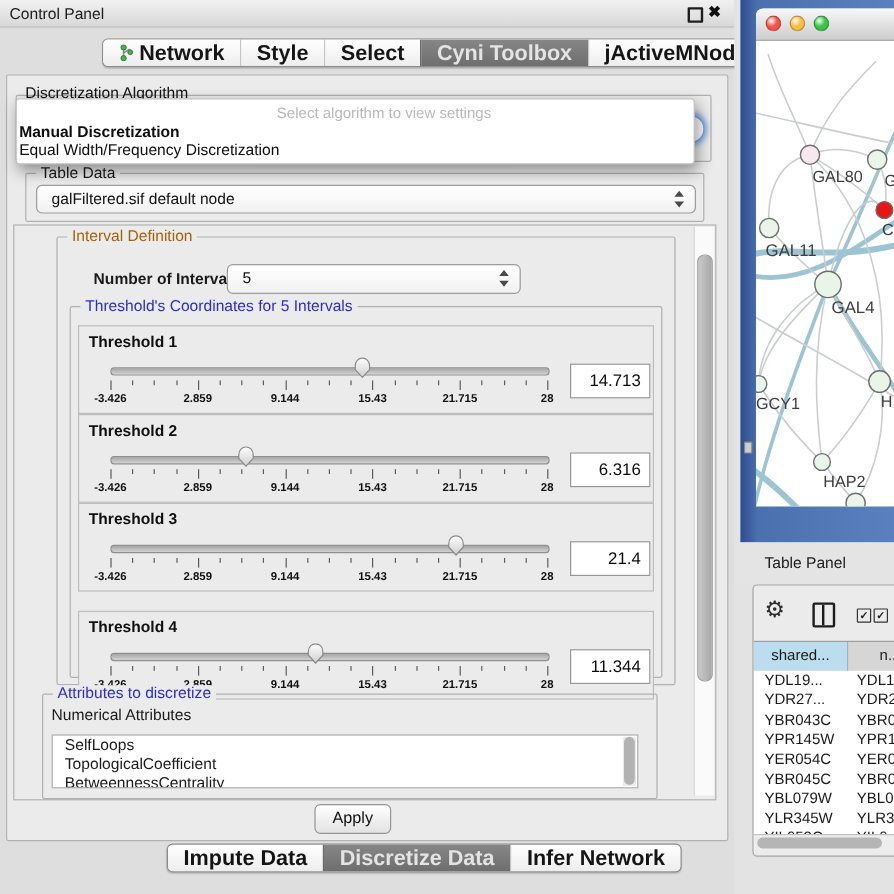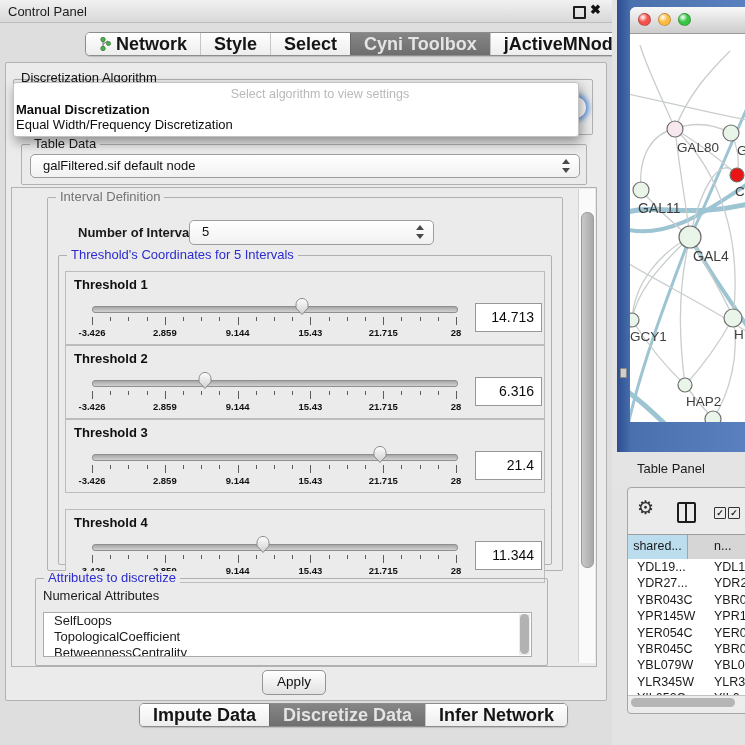--- a/index.html
+++ b/index.html
@@ -22,21 +22,21 @@
       color:#151515;background:linear-gradient(#ffffff,#ededed);border-left:1px solid #c6c6c6;white-space:nowrap;}
   .seg:first-child{border-left:none;}
   .seg.sel{background:linear-gradient(#868686,#6e6e6e);color:#e4e4e4;border-left-color:#6a6a6a;}
   .seg-icon{display:flex;align-items:center;}
 
   .outer{position:absolute;left:5px;top:62px;width:600px;height:637px;background:#ebebeb;
       border:1px solid #b2b2b2;border-radius:2px;}
 
   .groupbox{position:absolute;border:1px solid #b0b0b0;border-radius:2px;}
   .group-label{position:absolute;top:-8px;left:8px;background:#ebebeb;padding:0 4px;font-size:13px;line-height:14px;}
-  .group-label.green{color:#737373;}
+  .group-label.green{color:#a16207;}
   .group-label.blue{color:#2b2bd0;}
 
   
   .algo-group{left:7px;top:16px;width:578px;height:54px;}
   .algo-label{position:absolute;left:15px;top:7px;font-size:13px;color:#111;background:transparent;z-index:1;}
   .algo-combo{position:absolute;left:295px;top:33px;width:284px;height:21px;border-radius:11px;
       background:#fdfdfd;border:1px solid #7aa4d6;box-shadow:0 0 4px 2.5px rgba(100,155,230,.8);z-index:2;}
 
   
   .popup{position:absolute;left:13px;top:82px;width:564px;height:53px;background:#ffffff;
@@ -103,21 +103,21 @@
   .tp-bar{position:absolute;left:0;top:452px;width:133px;height:34px;background:#e4e4e4;}
   .tp-title{position:absolute;left:25px;top:9px;font-size:13px;color:#1b1b1b;}
   .tablewidget{position:absolute;left:15px;top:487px;width:150px;height:225px;border:1px solid #a6a6a6;border-radius:4px;background:#ebebeb;overflow:hidden;}
   .tw-toolbar{position:absolute;left:0;top:0;width:100%;height:45px;}
   .gear{position:absolute;left:9px;top:8px;font-size:19px;color:#2e2e2e;}
   .cols-icon{position:absolute;left:49px;top:14px;width:15px;height:17px;border:2px solid #1c1c1c;border-radius:2px;}
   .cols-icon:before{content:"";position:absolute;left:6px;top:0;width:2px;height:17px;background:#1c1c1c;}
   .chk{position:absolute;top:19px;width:10px;height:10px;border:1.5px solid #333;border-radius:1px;font-size:9px;line-height:10px;text-align:center;color:#222;font-weight:bold;}
   .tw-header{position:absolute;left:0;top:46px;width:100%;height:24px;border-top:1px solid #9d9d9d;border-bottom:1px solid #9d9d9d;display:flex;}
   .hcell{font-size:12.5px;line-height:22px;box-sizing:border-box;}
-  .hcell.c1{width:60px;background:#bbdded;border-right:1px solid #93a9b4;text-align:center;}
+  .hcell.c1{width:79px;background:#bbdded;border-right:1px solid #93a9b4;text-align:center;}
   .hcell.c2{flex:1;background:#d6d6d6;padding-left:26px;}
   .tw-rows{position:absolute;left:0;top:71px;width:100%;height:136px;background:#fff;overflow:hidden;}
   .trow{display:flex;height:16.4px;font-size:12.5px;line-height:16.4px;}
   .tcell1{width:79px;padding-left:9px;box-sizing:border-box;white-space:nowrap;}
   .tcell2{flex:1;padding-left:7px;white-space:nowrap;}
   .hscroll{position:absolute;left:0;top:207px;width:100%;height:13px;background:#ededed;border-top:1px solid #c2c2c2;}
   .hthumb{position:absolute;left:3px;top:2px;width:104px;height:9px;border-radius:5px;background:#b5b5b5;}
 </style>
 </head>
 <body>

